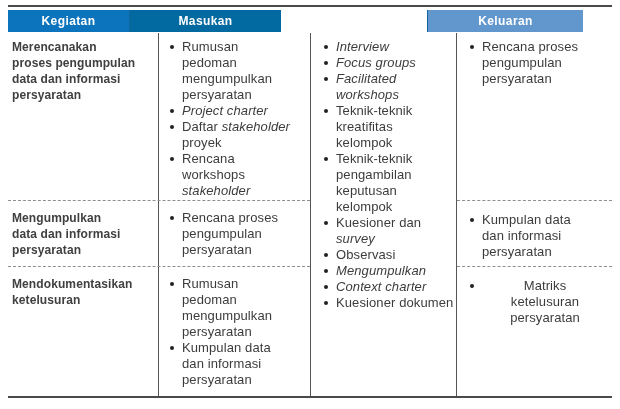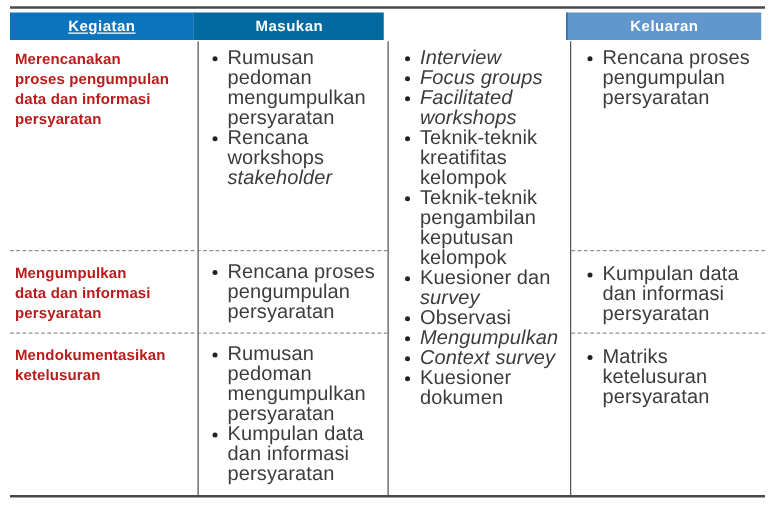--- a/index.html
+++ b/index.html
@@ -10,41 +10,41 @@
   }
   .hrule{position:absolute;left:8px;width:604px;height:2px;background:#4a4a4a;}
   .top-rule{top:5px;}
   .bottom-rule{top:396px;}
   .header-row{position:absolute;left:8px;top:10px;width:604px;height:22px;display:flex;}
   .hcell{
     box-sizing:border-box;display:flex;align-items:center;justify-content:center;
     color:#ffffff;font-weight:bold;font-size:12px;letter-spacing:0.4px;
   }
   .hcell + .hcell{border-left:1px solid #14639f;}
-  .w1{width:147px;text-decoration:underline;} .w2{width:152px;} .w3{width:146px;} .w4{width:156px;}
+  .w1{width:121px;} .w2{width:152px;} .w3{width:146px;} .w4{width:156px;}
   .vline{position:absolute;top:33px;height:363px;width:1px;background:#555555;}
   .v1{left:158px;} .v2{left:310px;} .v3{left:456px;}
   .dash{position:absolute;height:0;border-top:1px dashed #8f8f8f;}
   .d-left{left:8px;width:302px;}
   .d-right{left:457px;width:155px;}
   .dy1{top:200px;} .dy2{top:266px;}
-  .cell{position:absolute;font-size:16px;line-height:16px;white-space:pre-line;}
-  .kcell{left:12px;width:142px;font-weight:bold;font-size:12px;color:#b91c1c;}
+  .cell{position:absolute;font-size:13px;line-height:16px;white-space:pre-line;}
+  .kcell{left:12px;width:142px;font-weight:bold;font-size:12px;color:#404040;}
   .k1{top:39px;} .k2{top:210px;} .k3{top:276px;}
   ul.blist{list-style:none;margin:0;padding:0;}
   ul.blist li{position:relative;padding-left:14px;white-space:pre-line;}
   .bullet{
     position:absolute;left:2px;top:6px;width:4px;height:4px;border-radius:50%;
     background:#222222;display:inline-block;
   }
   .c2{left:168px;width:138px;}
   .c3{left:322px;width:132px;}
   .c4{left:468px;width:140px;}
   .r1{top:39px;} .c2.r2{top:210px;} .c2.r3{top:276px;}
-  .c4.r2{top:212px;} .c4.r3{top:278px;}
+  .c4.r2{top:212px;} .c4.r3{top:278px;text-align:center;}
   .it{font-style:italic;}
 </style>
 </head>
 <body>
 
 <div class="page">
 
   <div class="hrule top-rule"></div>
 
   <div class="header-row">
@@ -69,41 +69,42 @@
 persyaratan</div>
   <div class="cell kcell k2">Mengumpulkan
 data dan informasi
 persyaratan</div>
   <div class="cell kcell k3">Mendokumentasikan
 ketelusuran</div>
 
   <ul class="blist cell c2 r1"><li><span class="bullet"></span><span>Rumusan
 pedoman
 mengumpulkan
-persyaratan</span></li><li><span class="bullet"></span><span>Rencana
+persyaratan</span></li><li><span class="bullet"></span><span class="it">Project charter</span></li><li><span class="bullet"></span><span>Daftar </span><span class="it">stakeholder</span><span>
+proyek</span></li><li><span class="bullet"></span><span>Rencana
 workshops
 </span><span class="it">stakeholder</span></li></ul>
   <ul class="blist cell c2 r2"><li><span class="bullet"></span><span>Rencana proses
 pengumpulan
 persyaratan</span></li></ul>
   <ul class="blist cell c2 r3"><li><span class="bullet"></span><span>Rumusan
 pedoman
 mengumpulkan
 persyaratan</span></li><li><span class="bullet"></span><span>Kumpulan data
 dan informasi
 persyaratan</span></li></ul>
 
   <ul class="blist cell c3 r1"><li><span class="bullet"></span><span class="it">Interview</span></li><li><span class="bullet"></span><span class="it">Focus groups</span></li><li><span class="bullet"></span><span class="it">Facilitated
 workshops</span></li><li><span class="bullet"></span><span>Teknik-teknik
 kreatifitas
 kelompok</span></li><li><span class="bullet"></span><span>Teknik-teknik
 pengambilan
 keputusan
 kelompok</span></li><li><span class="bullet"></span><span>Kuesioner dan
-</span><span class="it">survey</span></li><li><span class="bullet"></span><span>Observasi</span></li><li><span class="bullet"></span><span class="it">Mengumpulkan</span></li><li><span class="bullet"></span><span class="it">Context survey</span></li><li><span class="bullet"></span><span>Kuesioner dokumen</span></li></ul>
+</span><span class="it">survey</span></li><li><span class="bullet"></span><span>Observasi</span></li><li><span class="bullet"></span><span class="it">Mengumpulkan</span></li><li><span class="bullet"></span><span class="it">Context charter</span></li><li><span class="bullet"></span><span>Kuesioner dokumen</span></li></ul>
 
   <ul class="blist cell c4 r1"><li><span class="bullet"></span><span>Rencana proses
 pengumpulan
 persyaratan</span></li></ul>
   <ul class="blist cell c4 r2"><li><span class="bullet"></span><span>Kumpulan data
 dan informasi
 persyaratan</span></li></ul>
   <ul class="blist cell c4 r3"><li><span class="bullet"></span><span>Matriks
 ketelusuran
 persyaratan</span></li></ul>

